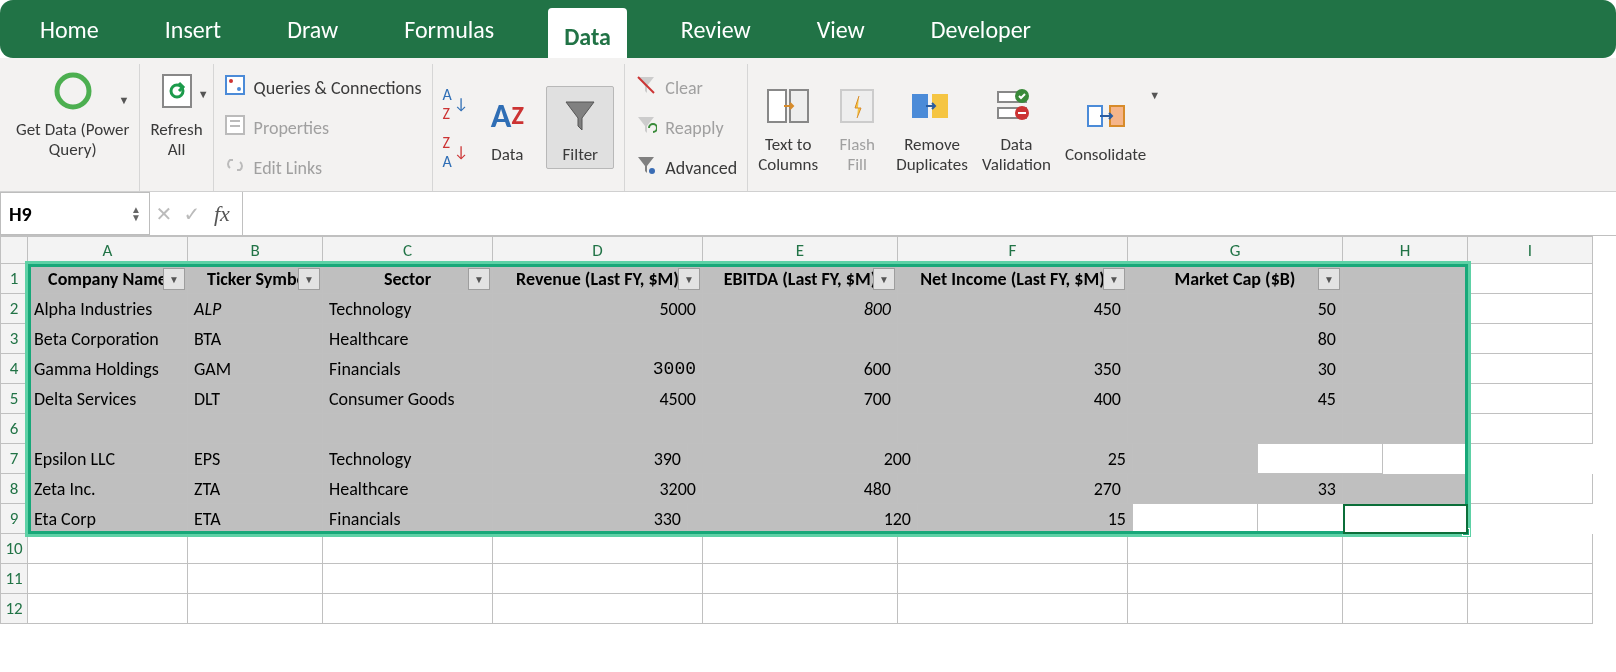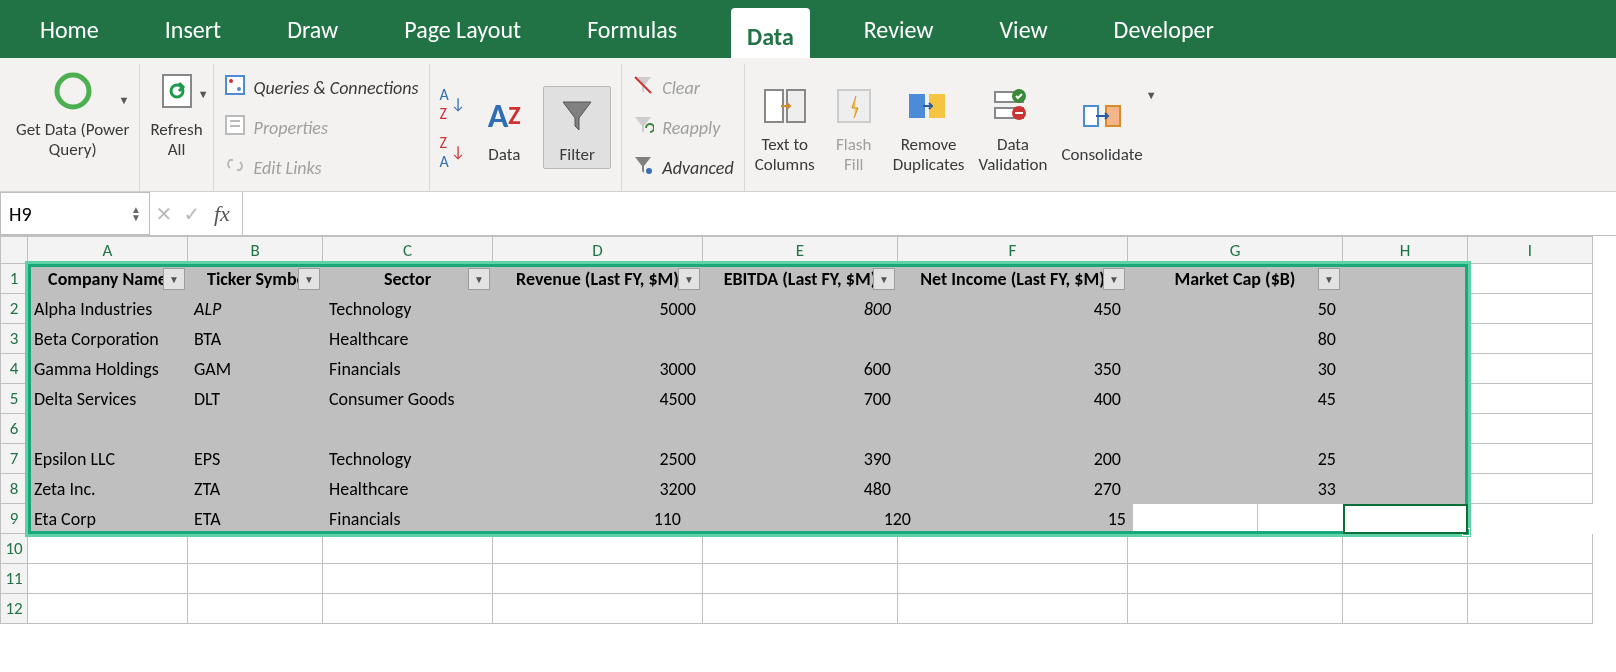--- a/index.html
+++ b/index.html
@@ -1,37 +1,37 @@
 <!DOCTYPE html>
 <html><head>
 <meta charset="utf-8">
 <style>
   * { box-sizing: border-box; margin: 0; padding: 0; font-family: -apple-system, "Segoe UI", Calibri, Arial, sans-serif; }
   body { background: #fff; width: 1616px; height: 672px; overflow: hidden; }
 
   
-  .ribbon-tabs { background: #217346; height: 58px; display: flex; align-items: center; padding-left: 28px; gap: 42px; }
+  .ribbon-tabs { background: #217346; height: 58px; display: flex; align-items: center; padding-left: 28px; gap: 42px; border-radius: 13px; }
   .ribbon-tab { color: #fff; font-size: 24px; font-weight: 400; cursor: pointer; height: 58px; display:flex; align-items:center; padding: 0 12px; }
   .ribbon-tab.active { background: #fff; color: #217346; font-weight: 600; border-radius: 4px 4px 0 0; height: 50px; margin-top: 8px; padding: 6px 16px 0 16px;}
 
   
   .ribbon-bar { background: #f3f2f1; border-bottom: 1px solid #d0d0d0; height: 134px; display: flex; align-items: stretch; padding: 6px 6px 0 6px; }
   .group { display:flex; flex-direction:column; align-items:center; justify-content:flex-start; padding: 2px 10px; border-right: 1px solid #d6d6d6; position:relative;}
   .group:last-child{border-right:none;}
   .big-btn { display:flex; flex-direction:column; align-items:center; justify-content:flex-start; font-size:17px; color:#3a3a3a; gap:4px; cursor:pointer; text-align:center; line-height:1.15;}
   .big-btn .label { white-space:pre-line; }
-  .small-row { display:flex; align-items:center; height:28px; gap:8px; font-size:18px; color:#3a3a3a; cursor:pointer;font-style:italic;}
+  .small-row { display:flex; align-items:center; height:28px; gap:8px; font-size:18px; color:#3a3a3a; cursor:pointer;}
   .small-row.disabled { color:#a0a0a0; cursor:default;}
   .icon-box-lg { width:50px; height:50px; display:flex; align-items:center; justify-content:center;}
   .ribbon-caret { font-size:11px; color:#555; margin-left:4px;}
   .vertical-pair{display:flex;flex-direction:column;align-items:center;justify-content:center;gap:10px;}
 
   
   .formula-bar { height: 44px; display:flex; align-items:center; border-bottom:1px solid #c0c0c0; background:#fff;}
-  .name-box { width: 150px; height:100%; border:1px solid #bdbdbd; display:flex; align-items:center; justify-content:space-between; padding:0 8px; font-size:20px;}
+  .name-box { width: 150px; height:100%; border:1px solid #bdbdbd; display:flex; align-items:center; justify-content:space-between; padding:0 8px; font-size:20px;font-weight:bold;}
   .nb-spinners{display:flex;flex-direction:column;font-size:10px;color:#666;line-height:0.8;}
   .fx-btn { width:28px; display:flex; align-items:center; justify-content:center; color:#888; font-size:20px; cursor:pointer; height:100%;}
   .fx-label{font-style:italic;font-family: "Times New Roman", serif; font-size:22px;color:#555;padding:0 8px;}
   .formula-input{flex:1;height:100%;border:none;outline:none;font-size:18px;padding-left:8px;border-left:1px solid #c0c0c0;margin-left:4px;}
 
   
   .sheet-wrap{position:relative;}
   .corner{position:absolute;top:0;left:0;width:28px;height:28px;border:1px solid #c0c0c0;background:#f3f3f3;}
   .col-headers{position:absolute;top:0;left:28px;height:28px;display:flex;}
   .col-h{border:1px solid #c0c0c0;border-left:none;background:#f3f3f3;color:#217346;font-size:17px;display:flex;align-items:center;justify-content:center;font-weight:400; cursor:pointer;}
@@ -50,21 +50,20 @@
   .marquee-handle{position:absolute;right:-5px;bottom:-5px;width:8px;height:8px;background:#18a879;border:1px solid #fff;}
   .active-frame{position:absolute;border:2px solid #0b6e39;pointer-events:none;background:#fff;}
 </style>
 </head>
 <body>
 
 <div class="ribbon-tabs">
   <div class="ribbon-tab">Home</div>
   <div class="ribbon-tab">Insert</div>
   <div class="ribbon-tab">Draw</div>
-  <div class="ribbon-tab">Page Layout</div>
   <div class="ribbon-tab">Formulas</div>
   <div class="ribbon-tab active">Data</div>
   <div class="ribbon-tab">Review</div>
   <div class="ribbon-tab">View</div>
   <div class="ribbon-tab">Developer</div>
 </div>
 
 <div class="ribbon-bar">
 
   <div class="group">
@@ -320,21 +319,21 @@
         <div class="cell sel num" style="width: 195px;"></div>
         <div class="cell sel num" style="width: 230px;"></div>
         <div class="cell sel num" style="width: 215px;">80</div>
         <div class="cell sel" style="width: 125px;"></div>
         <div class="cell" style="width: 125px;"></div>
       </div>
       <div class="row">
         <div class="cell sel" style="width: 160px;">Gamma Holdings</div>
         <div class="cell sel" style="width: 135px;">GAM</div>
         <div class="cell sel" style="width: 170px;">Financials</div>
-        <div class="cell sel num" style="width: 210px;">3000</div>
+        <div class="cell sel num" style="width: 210px; font-family: Liberation Mono, monospace;">3000</div>
         <div class="cell sel num" style="width: 195px;">600</div>
         <div class="cell sel num" style="width: 230px;">350</div>
         <div class="cell sel num" style="width: 215px;">30</div>
         <div class="cell sel" style="width: 125px;"></div>
         <div class="cell" style="width: 125px;"></div>
       </div>
       <div class="row">
         <div class="cell sel" style="width: 160px;">Delta Services</div>
         <div class="cell sel" style="width: 135px;">DLT</div>
         <div class="cell sel" style="width: 170px;">Consumer Goods</div>
@@ -353,21 +352,20 @@
         <div class="cell sel num" style="width: 195px;"></div>
         <div class="cell sel num" style="width: 230px;"></div>
         <div class="cell sel num" style="width: 215px;"></div>
         <div class="cell sel" style="width: 125px;"></div>
         <div class="cell" style="width: 125px;"></div>
       </div>
       <div class="row">
         <div class="cell sel" style="width: 160px;">Epsilon LLC</div>
         <div class="cell sel" style="width: 135px;">EPS</div>
         <div class="cell sel" style="width: 170px;">Technology</div>
-        <div class="cell sel num" style="width: 210px;">2500</div>
         <div class="cell sel num" style="width: 195px;">390</div>
         <div class="cell sel num" style="width: 230px;">200</div>
         <div class="cell sel num" style="width: 215px;">25</div>
         <div class="cell sel" style="width: 125px;"></div>
         <div class="cell" style="width: 125px;"></div>
       </div>
       <div class="row">
         <div class="cell sel" style="width: 160px;">Zeta Inc.</div>
         <div class="cell sel" style="width: 135px;">ZTA</div>
         <div class="cell sel" style="width: 170px;">Healthcare</div>
@@ -375,21 +373,21 @@
         <div class="cell sel num" style="width: 195px;">480</div>
         <div class="cell sel num" style="width: 230px;">270</div>
         <div class="cell sel num" style="width: 215px;">33</div>
         <div class="cell sel" style="width: 125px;"></div>
         <div class="cell" style="width: 125px;"></div>
       </div>
       <div class="row">
         <div class="cell sel" style="width: 160px;">Eta Corp</div>
         <div class="cell sel" style="width: 135px;">ETA</div>
         <div class="cell sel" style="width: 170px;">Financials</div>
-        <div class="cell sel num" style="width: 195px;">110</div>
+        <div class="cell sel num" style="width: 195px;">330</div>
         <div class="cell sel num" style="width: 230px;">120</div>
         <div class="cell sel num" style="width: 215px;">15</div>
         <div class="cell" style="width: 125px; background: rgb(255, 255, 255);"></div>
         <div class="cell" style="width: 125px;"></div>
       </div>
       <div class="row">
         <div class="cell" style="width: 160px;"></div>
         <div class="cell" style="width: 135px;"></div>
         <div class="cell" style="width: 170px;"></div>
         <div class="cell" style="width: 210px;"></div>

